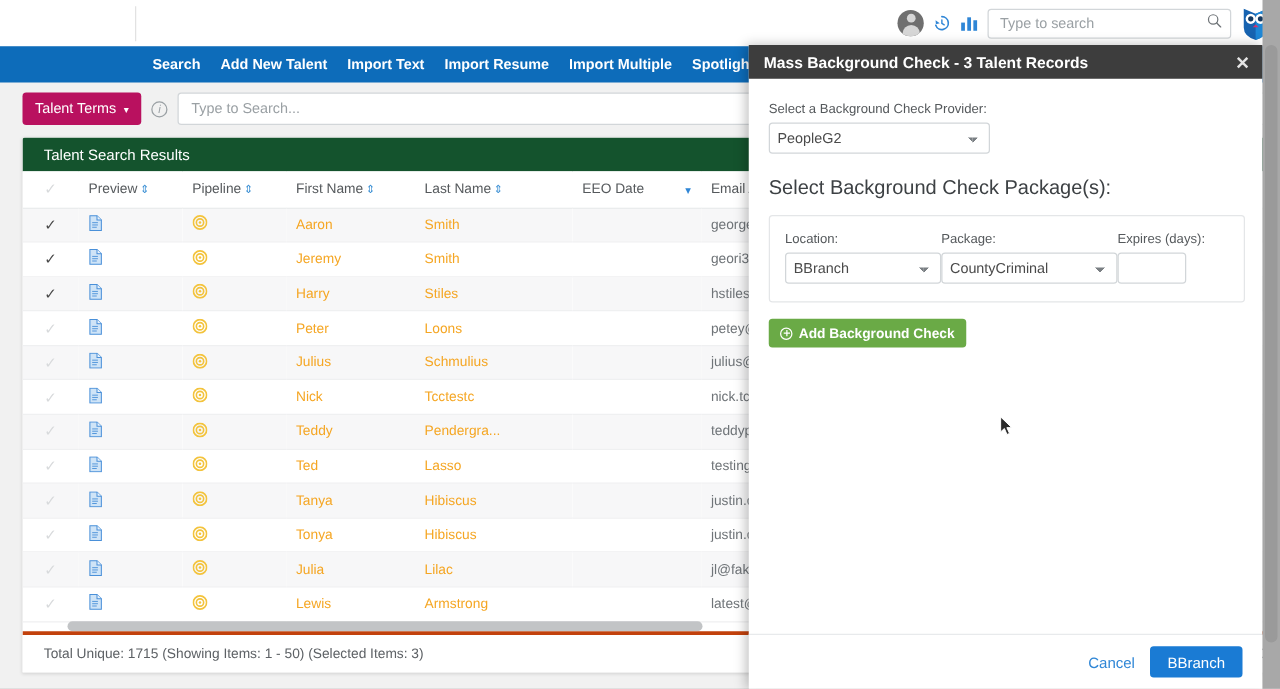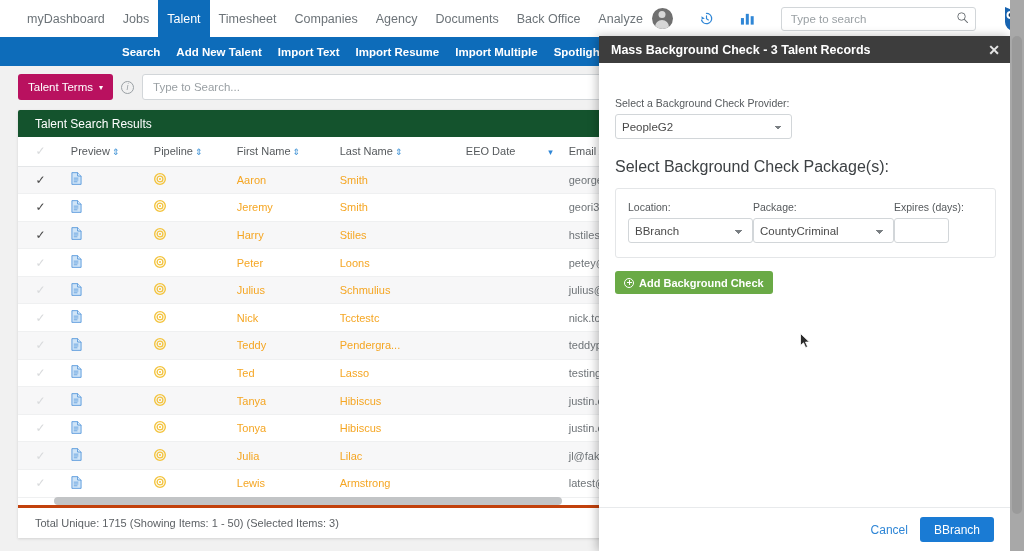--- a/index.html
+++ b/index.html
@@ -23,21 +23,21 @@
   .topbar-left-spacer { width: 108px; height: 37px; }
   .vdiv { width: 1px; height: 28px; background: #e2e2e2; }
   .mainnav { display: flex; align-items: stretch; height: 37px; margin-left: 18px; }
   .mainnav a {
     display: flex; align-items: center; padding: 0 9px;
     font-size: 12.5px; color: #6c7378; text-decoration: none; white-space: nowrap;
   }
   .mainnav a.active { background: #0d6cba; color: #ffffff; }
 
   .topbar-right {
-    margin-left: auto; display: flex; align-items: center; gap: 26px;
+    margin-left: auto; display: flex; align-items: center; gap: 7px;
     padding-right: 7px;
   }
   .avatar {
     width: 21px; height: 21px; border-radius: 50%;
     background: #6f6f6f; position: relative; overflow: hidden;
   }
   .avatar::before {
     content: ""; position: absolute; left: 50%; top: 3px;
     transform: translateX(-50%);
     width: 7px; height: 7px; border-radius: 50%; background: #d6d6d6;
@@ -169,21 +169,21 @@
   .modal {
     position: absolute; top: 36px; right: 14px; width: 411px; bottom: 0;
     background: #ffffff; box-shadow: -2px 0 9px rgba(0,0,0,.25);
     display: flex; flex-direction: column; z-index: 20;
   }
   .modal-head {
     height: 27px; background: #3d3d3d; color: #fff; display: flex;
     align-items: center; padding: 0 10px 0 12px; font-size: 12.5px; font-weight: bold;
   }
   .modal-close { margin-left: auto; font-size: 14px; cursor: pointer; color: #e6e6e6; }
-  .modal-body { flex: 1; padding: 34px 14px 0 16px; overflow: hidden; }
+  .modal-body { flex: 1; padding: 18px 14px 0 16px; overflow: hidden; }
   .field-label { font-size: 10.5px; color: #55595c; margin-bottom: 5px; }
   select.sel {
     height: 25px; border: 1px solid #d2d6d9; border-radius: 3px; background: #fff;
     font-size: 11.5px; color: #4a4a4a; padding: 0 6px; outline: none;
     font-family: "Liberation Sans", sans-serif; -webkit-appearance: none;
     appearance: none;
     background-image: linear-gradient(45deg, transparent 50%, #7a7f83 50%),
                       linear-gradient(135deg, #7a7f83 50%, transparent 50%);
     background-position: calc(100% - 13px) 11px, calc(100% - 9px) 11px;
     background-size: 4px 4px, 4px 4px;
@@ -245,31 +245,20 @@
   }
 </style>
 </head>
 <body>
 
 <div class="app">
 
   <div class="topbar">
     <div class="topbar-left-spacer"></div>
     <div class="vdiv"></div>
-    <nav class="mainnav" id="mainnav">
-        <a href="#">myDashboard</a>
-        <a href="#">Jobs</a>
-        <a href="#" class="active">Talent</a>
-        <a href="#">Timesheet</a>
-        <a href="#">Companies</a>
-        <a href="#">Agency</a>
-        <a href="#">Documents</a>
-        <a href="#">Back Office</a>
-        <a href="#">Analyze</a>
-      </nav>
 
     <div class="topbar-right">
       <div class="avatar"></div>
       <div class="icon-btn">
         <svg width="15" height="15" viewBox="0 0 16 16">
           <path d="M8 2.5a5.5 5.5 0 1 1-5.2 7.3" fill="none" stroke="#2f86d6" stroke-width="1.4" stroke-linecap="round"></path>
           <path d="M2.6 5.6l.3 3.4 3.3-.9z" fill="#2f86d6"></path>
           <path d="M8 5.2v3.1l2 1.2" fill="none" stroke="#2f86d6" stroke-width="1.2" stroke-linecap="round"></path>
         </svg>
       </div>

